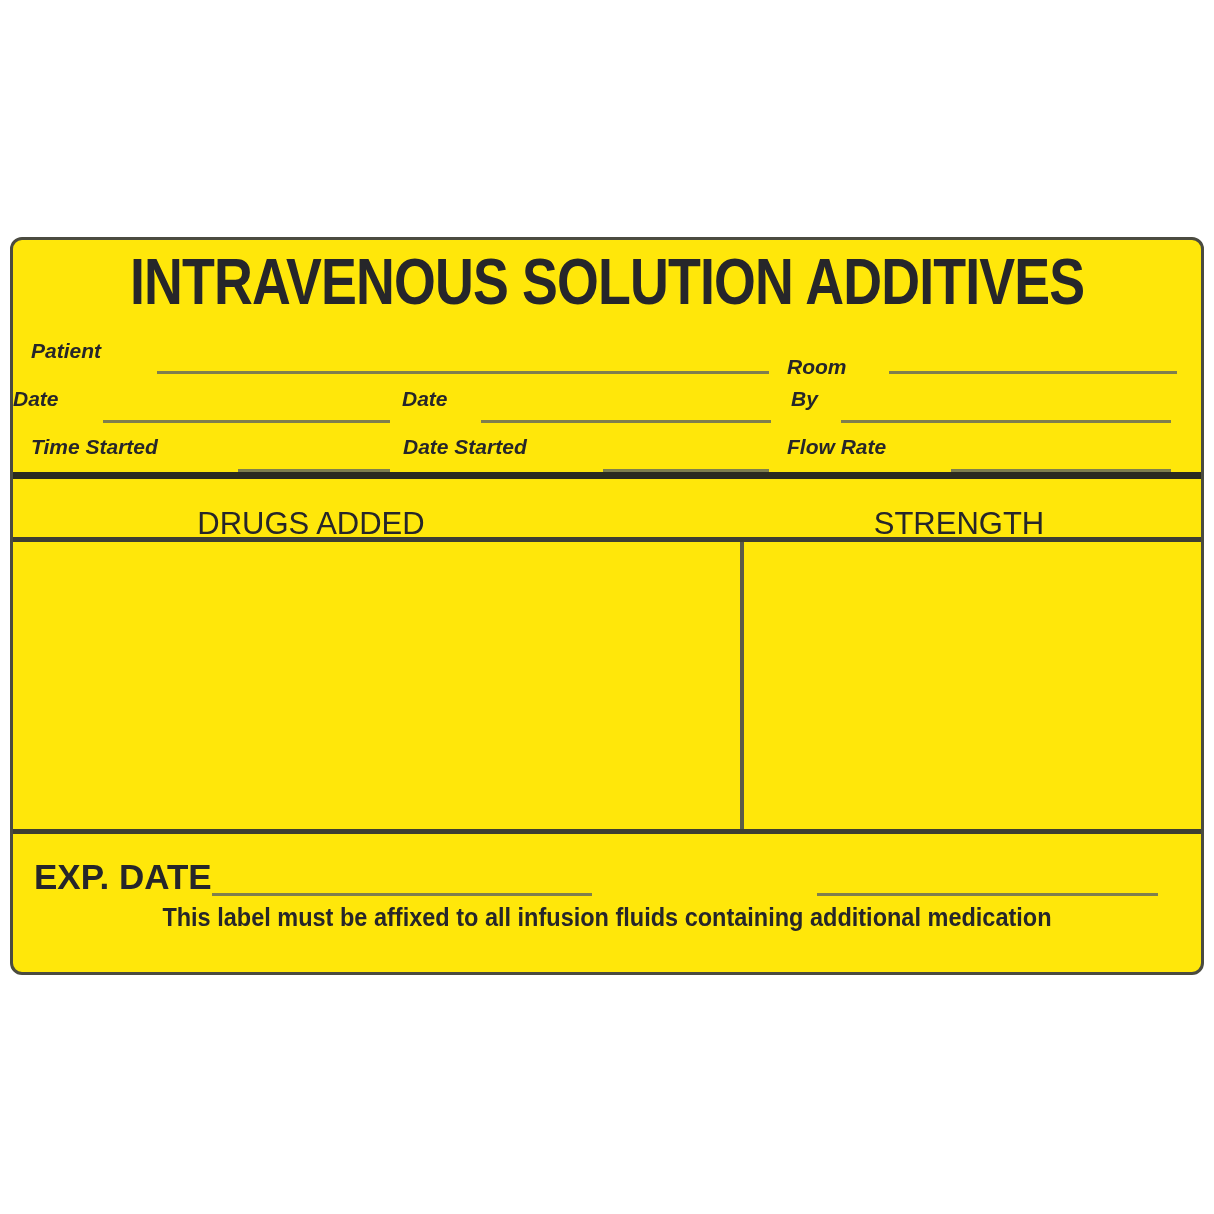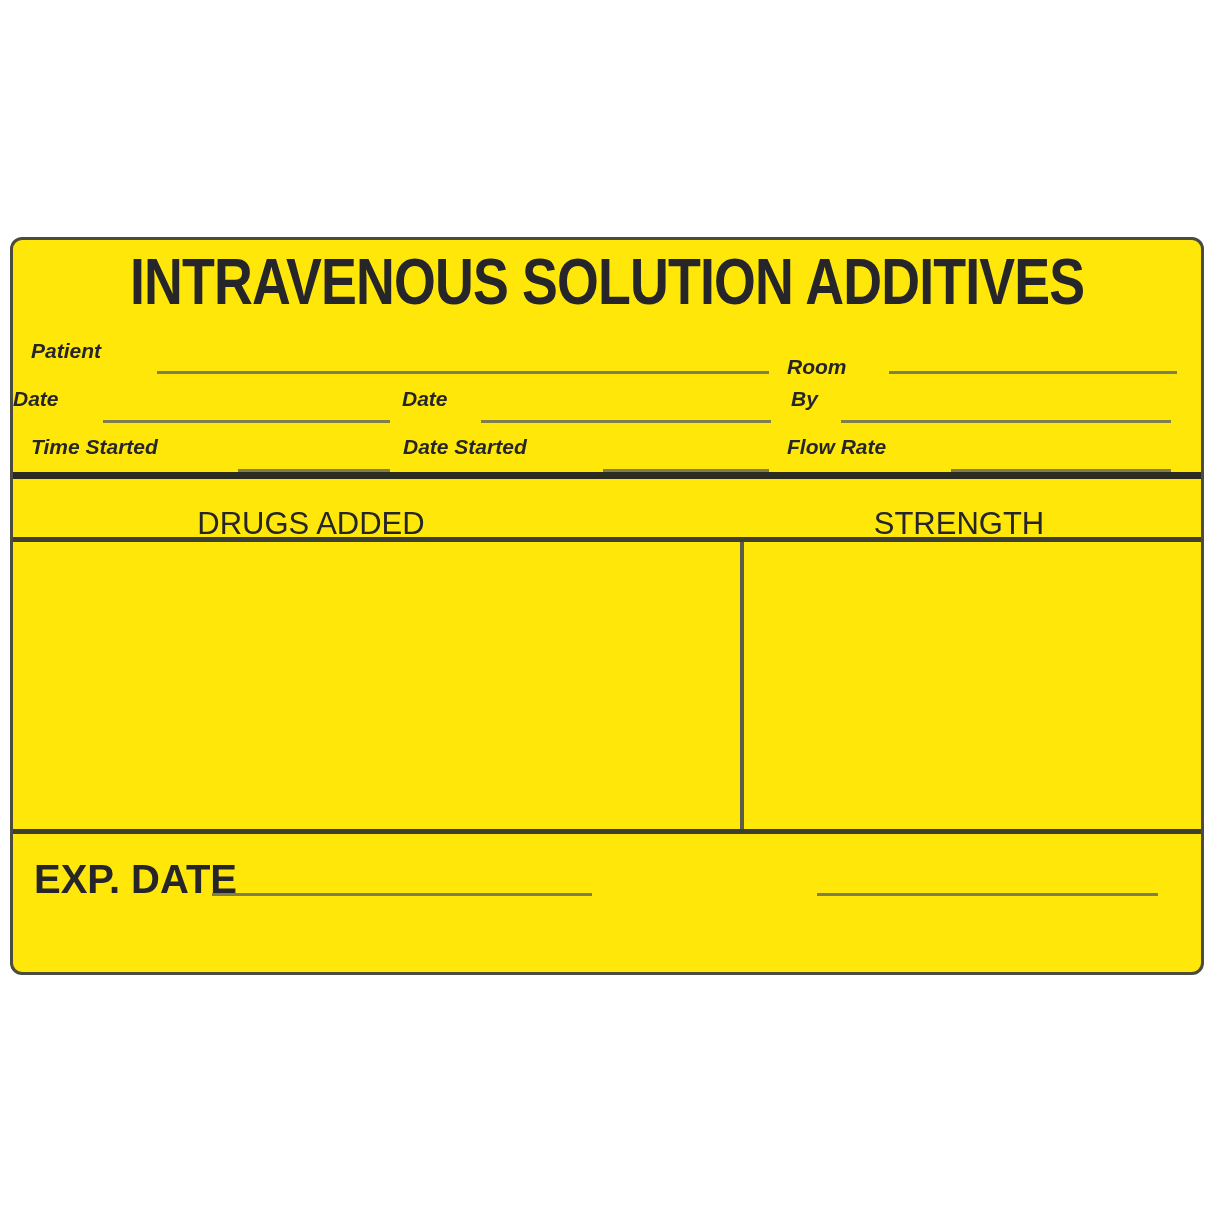--- a/index.html
+++ b/index.html
@@ -16,21 +16,21 @@
   .abs{position:absolute;}
   .title-wrap{left:0;top:5px;width:100%;text-align:center;}
   .title{display:inline-block;font-size:64px;font-weight:bold;letter-spacing:-1px;
     transform:scaleX(0.84);transform-origin:50% 50%;white-space:nowrap;color:var(--ink);}
   .fld{font-size:21px;font-weight:bold;line-height:1.05;white-space:nowrap;color:var(--ink);font-style:italic;}
   .blank{height:3px;background:var(--rule);}
   .hrule{left:0;width:100%;background:var(--heavy-rule);}
   .mrule{left:0;width:100%;background:var(--mid-rule);}
   .colhead{font-size:31px;font-weight:normal;white-space:nowrap;transform:translateX(-50%);color:var(--ink);}
   .vdivider{width:4px;background:var(--divider);}
-  .footfld{font-size:40px;font-weight:bold;white-space:nowrap;color:var(--ink);}
+  .footfld{font-size:35px;font-weight:bold;white-space:nowrap;color:var(--ink);}
   .note-wrap{left:0;top:663px;width:100%;text-align:center;}
   .note{display:inline-block;font-size:25px;font-weight:bold;white-space:nowrap;
     transform:scaleX(0.94);transform-origin:50% 50%;color:var(--ink);}
 </style>
 </head>
 <body>
 
 <div class="page">
   <div class="label">
 
@@ -65,15 +65,18 @@
 
     <div class="abs" style="left:0;top:302px;width:727px;height:287px;"></div>
     <div class="abs vdivider" style="left:727px;top:302px;height:287px;"></div>
     <div class="abs" style="left:731px;top:302px;width:463px;height:287px;"></div>
     <div class="abs mrule" style="top:589px;height:5px;"></div>
 
     <div class="abs footfld" style="left:21px;top:617px;">EXP. DATE</div>
     <div class="abs blank" style="left:199px;top:653px;width:380px;"></div>
     <div class="abs blank" style="left:804px;top:653px;width:341px;"></div>
 
+    <div class="abs note-wrap">
+      <span class="note">This label must be affixed to all infusion fluids containing additional medication</span>
+    </div>
 
   </div>
 </div>
 
 </body></html>

